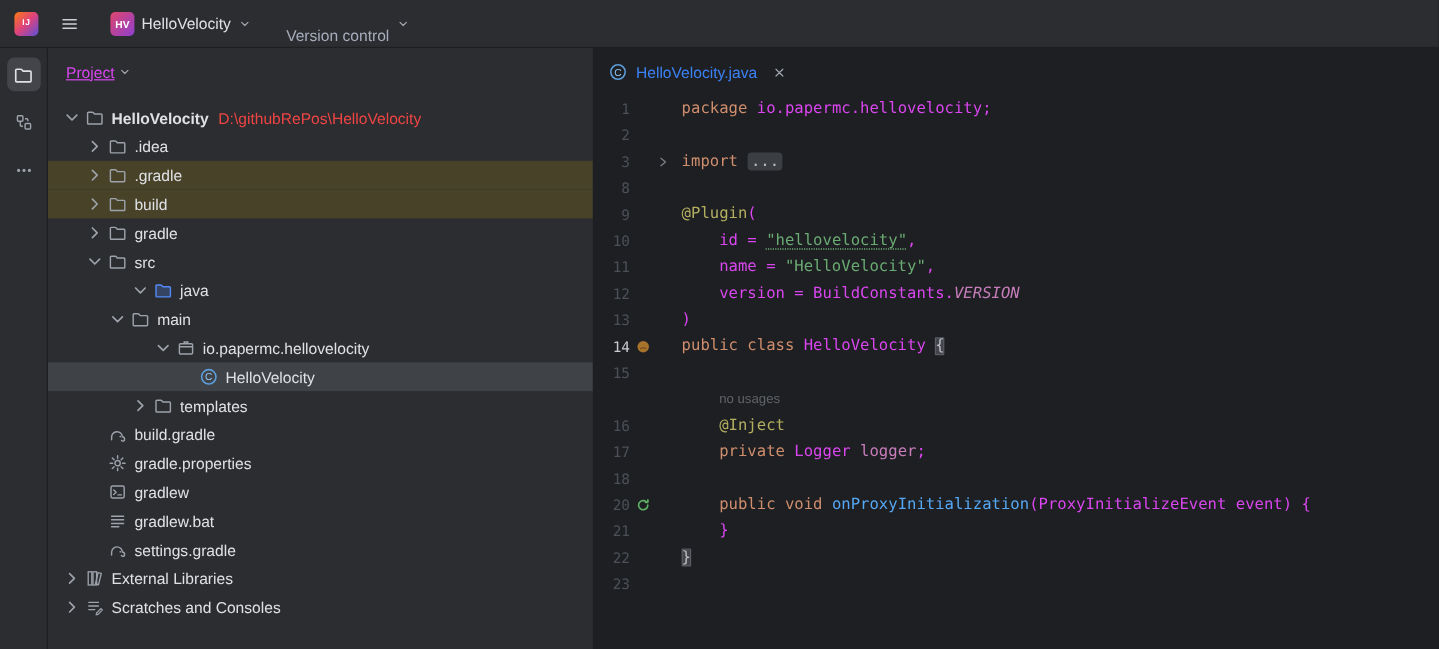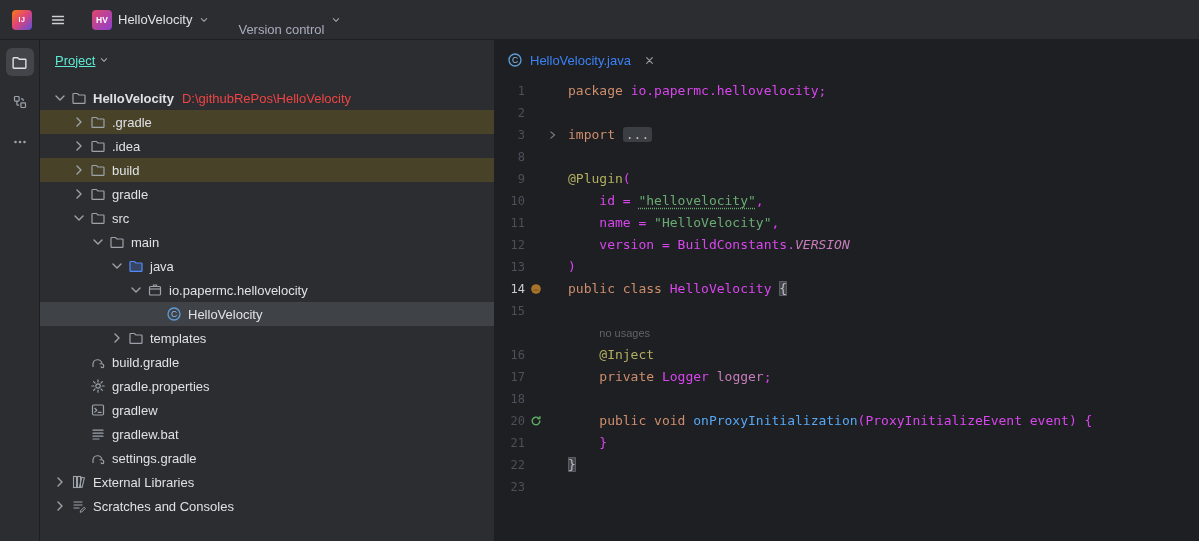--- a/index.html
+++ b/index.html
@@ -37,21 +37,21 @@
            display:flex; flex-direction:column; align-items:center;
            padding-top:8px; gap:12px; flex:none; }
   .strip-btn { width:28px; height:28px; border-radius:6px; display:flex;
                align-items:center; justify-content:center; }
   .strip-btn.active { background:#43454A; }
   
   .panel { width:455px; flex:none; background:#2B2D30; border-right:1px solid #1E1F22;
            display:flex; flex-direction:column; }
   .panel-header { height:40px; flex:0 0 40px; display:flex; align-items:center;
                   gap:3px; padding-left:15px; }
-  .panel-title { color:#5eead4;text-decoration:underline; }
+  .panel-title { color:#d946ef;text-decoration:underline; }
   .tree { flex:1; padding-top:6px; overflow:hidden; }
   .tree-row { height:24px; display:flex; align-items:center; white-space:nowrap; }
   .row-olive { background:#474228; }
   .row-selected { background:#3F4247; }
   .indent { flex:none; height:1px; }
   .chev { width:18px; flex:none; display:flex; align-items:center; justify-content:center; }
   .tree-icon { width:16px; height:16px; flex:none; margin:0 6px 0 2px;
                display:flex; align-items:center; justify-content:center; }
   .tree-label { color:#DFE1E5; }
   .tree-label.bold { font-weight:700; }
@@ -164,48 +164,48 @@
               </svg>
             </span>
             <span class="tree-icon">
               <svg width="16" height="16" viewBox="0 0 16 16">
                 <path d="M2 4.2c0-.4.3-.7.7-.7h3.4c.2 0 .4.1.5.2l1.2 1.3h5.5c.4 0 .7.3.7.7v7c0 .4-.3.7-.7.7H2.7c-.4 0-.7-.3-.7-.7z" fill="none" stroke="#9DA2AB" stroke-width="1.2"></path>
               </svg>
             </span>
             <span class="tree-label bold">HelloVelocity</span>
             <span class="tree-path">D:\githubRePos\HelloVelocity</span>
           </div>
+          <div class="tree-row">
+            <span class="indent" style="width: 30px;"></span>
+            <span class="chev">
+              <svg width="16" height="16" viewBox="0 0 16 16">
+                <path d="M6 4l4 4-4 4" fill="none" stroke="#9DA2AB" stroke-width="1.4" stroke-linecap="round" stroke-linejoin="round"></path>
+              </svg>
+            </span>
+            <span class="tree-icon">
+              <svg width="16" height="16" viewBox="0 0 16 16">
+                <path d="M2 4.2c0-.4.3-.7.7-.7h3.4c.2 0 .4.1.5.2l1.2 1.3h5.5c.4 0 .7.3.7.7v7c0 .4-.3.7-.7.7H2.7c-.4 0-.7-.3-.7-.7z" fill="none" stroke="#9DA2AB" stroke-width="1.2"></path>
+              </svg>
+            </span>
+            <span class="tree-label">.idea</span>
+          </div>
           <div class="tree-row row-olive">
             <span class="indent" style="width: 30px;"></span>
             <span class="chev">
               <svg width="16" height="16" viewBox="0 0 16 16">
                 <path d="M6 4l4 4-4 4" fill="none" stroke="#9DA2AB" stroke-width="1.4" stroke-linecap="round" stroke-linejoin="round"></path>
               </svg>
             </span>
             <span class="tree-icon">
               <svg width="16" height="16" viewBox="0 0 16 16">
                 <path d="M2 4.2c0-.4.3-.7.7-.7h3.4c.2 0 .4.1.5.2l1.2 1.3h5.5c.4 0 .7.3.7.7v7c0 .4-.3.7-.7.7H2.7c-.4 0-.7-.3-.7-.7z" fill="none" stroke="#9DA2AB" stroke-width="1.2"></path>
               </svg>
             </span>
             <span class="tree-label">.gradle</span>
           </div>
-          <div class="tree-row">
-            <span class="indent" style="width: 30px;"></span>
-            <span class="chev">
-              <svg width="16" height="16" viewBox="0 0 16 16">
-                <path d="M6 4l4 4-4 4" fill="none" stroke="#9DA2AB" stroke-width="1.4" stroke-linecap="round" stroke-linejoin="round"></path>
-              </svg>
-            </span>
-            <span class="tree-icon">
-              <svg width="16" height="16" viewBox="0 0 16 16">
-                <path d="M2 4.2c0-.4.3-.7.7-.7h3.4c.2 0 .4.1.5.2l1.2 1.3h5.5c.4 0 .7.3.7.7v7c0 .4-.3.7-.7.7H2.7c-.4 0-.7-.3-.7-.7z" fill="none" stroke="#9DA2AB" stroke-width="1.2"></path>
-              </svg>
-            </span>
-            <span class="tree-label">.idea</span>
-          </div>
           <div class="tree-row row-olive">
             <span class="indent" style="width: 30px;"></span>
             <span class="chev">
               <svg width="16" height="16" viewBox="0 0 16 16">
                 <path d="M6 4l4 4-4 4" fill="none" stroke="#9DA2AB" stroke-width="1.4" stroke-linecap="round" stroke-linejoin="round"></path>
               </svg>
             </span>
             <span class="tree-icon">
               <svg width="16" height="16" viewBox="0 0 16 16">
                 <path d="M2 4.2c0-.4.3-.7.7-.7h3.4c.2 0 .4.1.5.2l1.2 1.3h5.5c.4 0 .7.3.7.7v7c0 .4-.3.7-.7.7H2.7c-.4 0-.7-.3-.7-.7z" fill="none" stroke="#9DA2AB" stroke-width="1.2"></path>
@@ -235,46 +235,46 @@
               </svg>
             </span>
             <span class="tree-icon">
               <svg width="16" height="16" viewBox="0 0 16 16">
                 <path d="M2 4.2c0-.4.3-.7.7-.7h3.4c.2 0 .4.1.5.2l1.2 1.3h5.5c.4 0 .7.3.7.7v7c0 .4-.3.7-.7.7H2.7c-.4 0-.7-.3-.7-.7z" fill="none" stroke="#9DA2AB" stroke-width="1.2"></path>
               </svg>
             </span>
             <span class="tree-label">src</span>
           </div>
           <div class="tree-row">
+            <span class="indent" style="width: 68px;"></span>
+            <span class="chev">
+              <svg width="16" height="16" viewBox="0 0 16 16">
+                <path d="M4 6l4 4 4-4" fill="none" stroke="#9DA2AB" stroke-width="1.4" stroke-linecap="round" stroke-linejoin="round"></path>
+              </svg>
+            </span>
+            <span class="tree-icon">
+              <svg width="16" height="16" viewBox="0 0 16 16">
+                <path d="M2 4.2c0-.4.3-.7.7-.7h3.4c.2 0 .4.1.5.2l1.2 1.3h5.5c.4 0 .7.3.7.7v7c0 .4-.3.7-.7.7H2.7c-.4 0-.7-.3-.7-.7z" fill="#548AF7" fill-opacity="0.25" stroke="#548AF7" stroke-width="1.2"></path>
+              </svg>
+            </span>
+            <span class="tree-label">java</span>
+          </div>
+          <div class="tree-row">
             <span class="indent" style="width: 49px;"></span>
             <span class="chev">
               <svg width="16" height="16" viewBox="0 0 16 16">
                 <path d="M4 6l4 4 4-4" fill="none" stroke="#9DA2AB" stroke-width="1.4" stroke-linecap="round" stroke-linejoin="round"></path>
               </svg>
             </span>
             <span class="tree-icon">
               <svg width="16" height="16" viewBox="0 0 16 16">
                 <path d="M2 4.2c0-.4.3-.7.7-.7h3.4c.2 0 .4.1.5.2l1.2 1.3h5.5c.4 0 .7.3.7.7v7c0 .4-.3.7-.7.7H2.7c-.4 0-.7-.3-.7-.7z" fill="none" stroke="#9DA2AB" stroke-width="1.2"></path>
               </svg>
             </span>
             <span class="tree-label">main</span>
-          </div>
-          <div class="tree-row">
-            <span class="indent" style="width: 68px;"></span>
-            <span class="chev">
-              <svg width="16" height="16" viewBox="0 0 16 16">
-                <path d="M4 6l4 4 4-4" fill="none" stroke="#9DA2AB" stroke-width="1.4" stroke-linecap="round" stroke-linejoin="round"></path>
-              </svg>
-            </span>
-            <span class="tree-icon">
-              <svg width="16" height="16" viewBox="0 0 16 16">
-                <path d="M2 4.2c0-.4.3-.7.7-.7h3.4c.2 0 .4.1.5.2l1.2 1.3h5.5c.4 0 .7.3.7.7v7c0 .4-.3.7-.7.7H2.7c-.4 0-.7-.3-.7-.7z" fill="#548AF7" fill-opacity="0.25" stroke="#548AF7" stroke-width="1.2"></path>
-              </svg>
-            </span>
-            <span class="tree-label">java</span>
           </div>
           <div class="tree-row">
             <span class="indent" style="width: 87px;"></span>
             <span class="chev">
               <svg width="16" height="16" viewBox="0 0 16 16">
                 <path d="M4 6l4 4 4-4" fill="none" stroke="#9DA2AB" stroke-width="1.4" stroke-linecap="round" stroke-linejoin="round"></path>
               </svg>
             </span>
             <span class="tree-icon">
               <svg width="16" height="16" viewBox="0 0 16 16">

